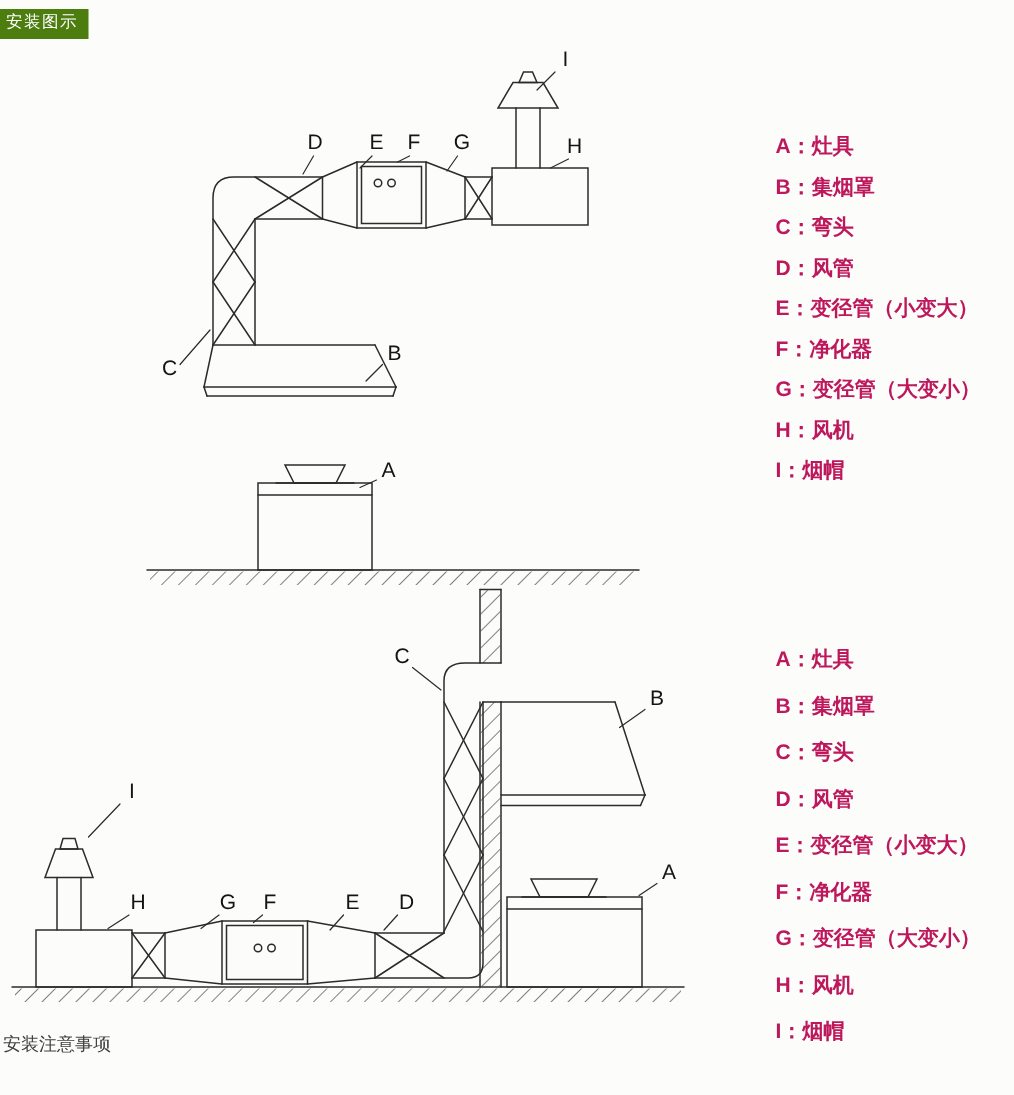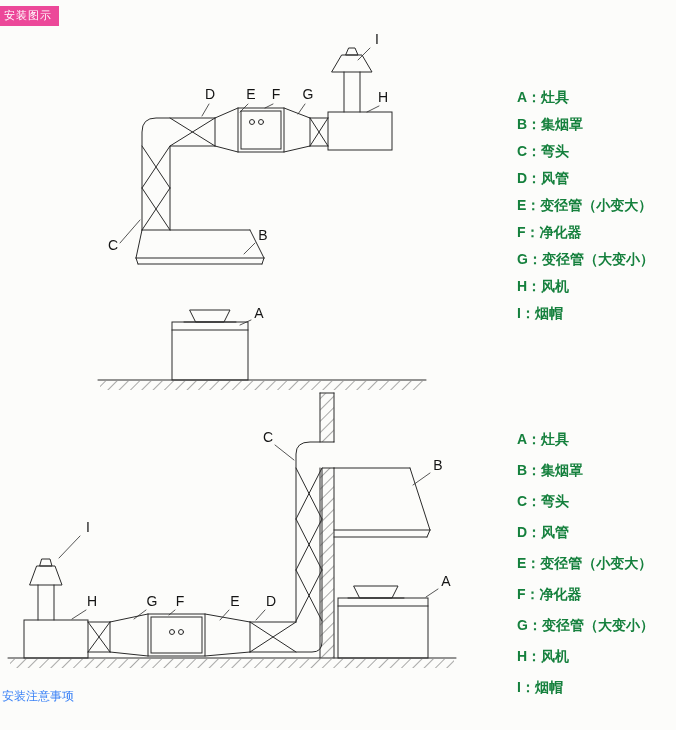--- a/index.html
+++ b/index.html
@@ -6,37 +6,37 @@
   html,body { width:676px; height:730px; }
   body {
     background:#fcfcfa;
     font-family:"Liberation Sans", sans-serif;
     position:relative;
     overflow:hidden;
   }
   .page { position:absolute; inset:0; }
   .header-badge {
     position:absolute; left:0; top:6px;
-    background:#ec4899; color:#ffffff;
+    background:#4d7c0f; color:#ffffff;
     font-size:11px; line-height:13px;
     padding:3px 7px 4px 4px;
     letter-spacing:1px;
   }
   svg.diagram { position:absolute; left:0; }
   .diagram-top { top:22px; }
   .diagram-bottom { top:390px; }
-  .legend { position:absolute; left:517px; width:158px; color:#15803d;
+  .legend { position:absolute; left:517px; width:158px; color:#be185d;
             font-size:14px; font-weight:bold; }
   .legend-top { top:84px; }
   .legend-top .legend-item { height:27px; line-height:27px; }
   .legend-bottom { top:424px; }
   .legend-bottom .legend-item { height:31px; line-height:31px; }
   .footer-note {
     position:absolute; left:2px; top:688px;
-    font-size:12px; color:#3b82f6;
+    font-size:12px; color:#404040;
   }
   .warning {
     position:absolute; left:2px; top:706px;
     font-size:12px; font-weight:bold; color:#000;
   }
   text {
     font-family:"Liberation Sans", sans-serif;
     font-size:14px; fill:#141414; stroke:none;
   }
 </style>

